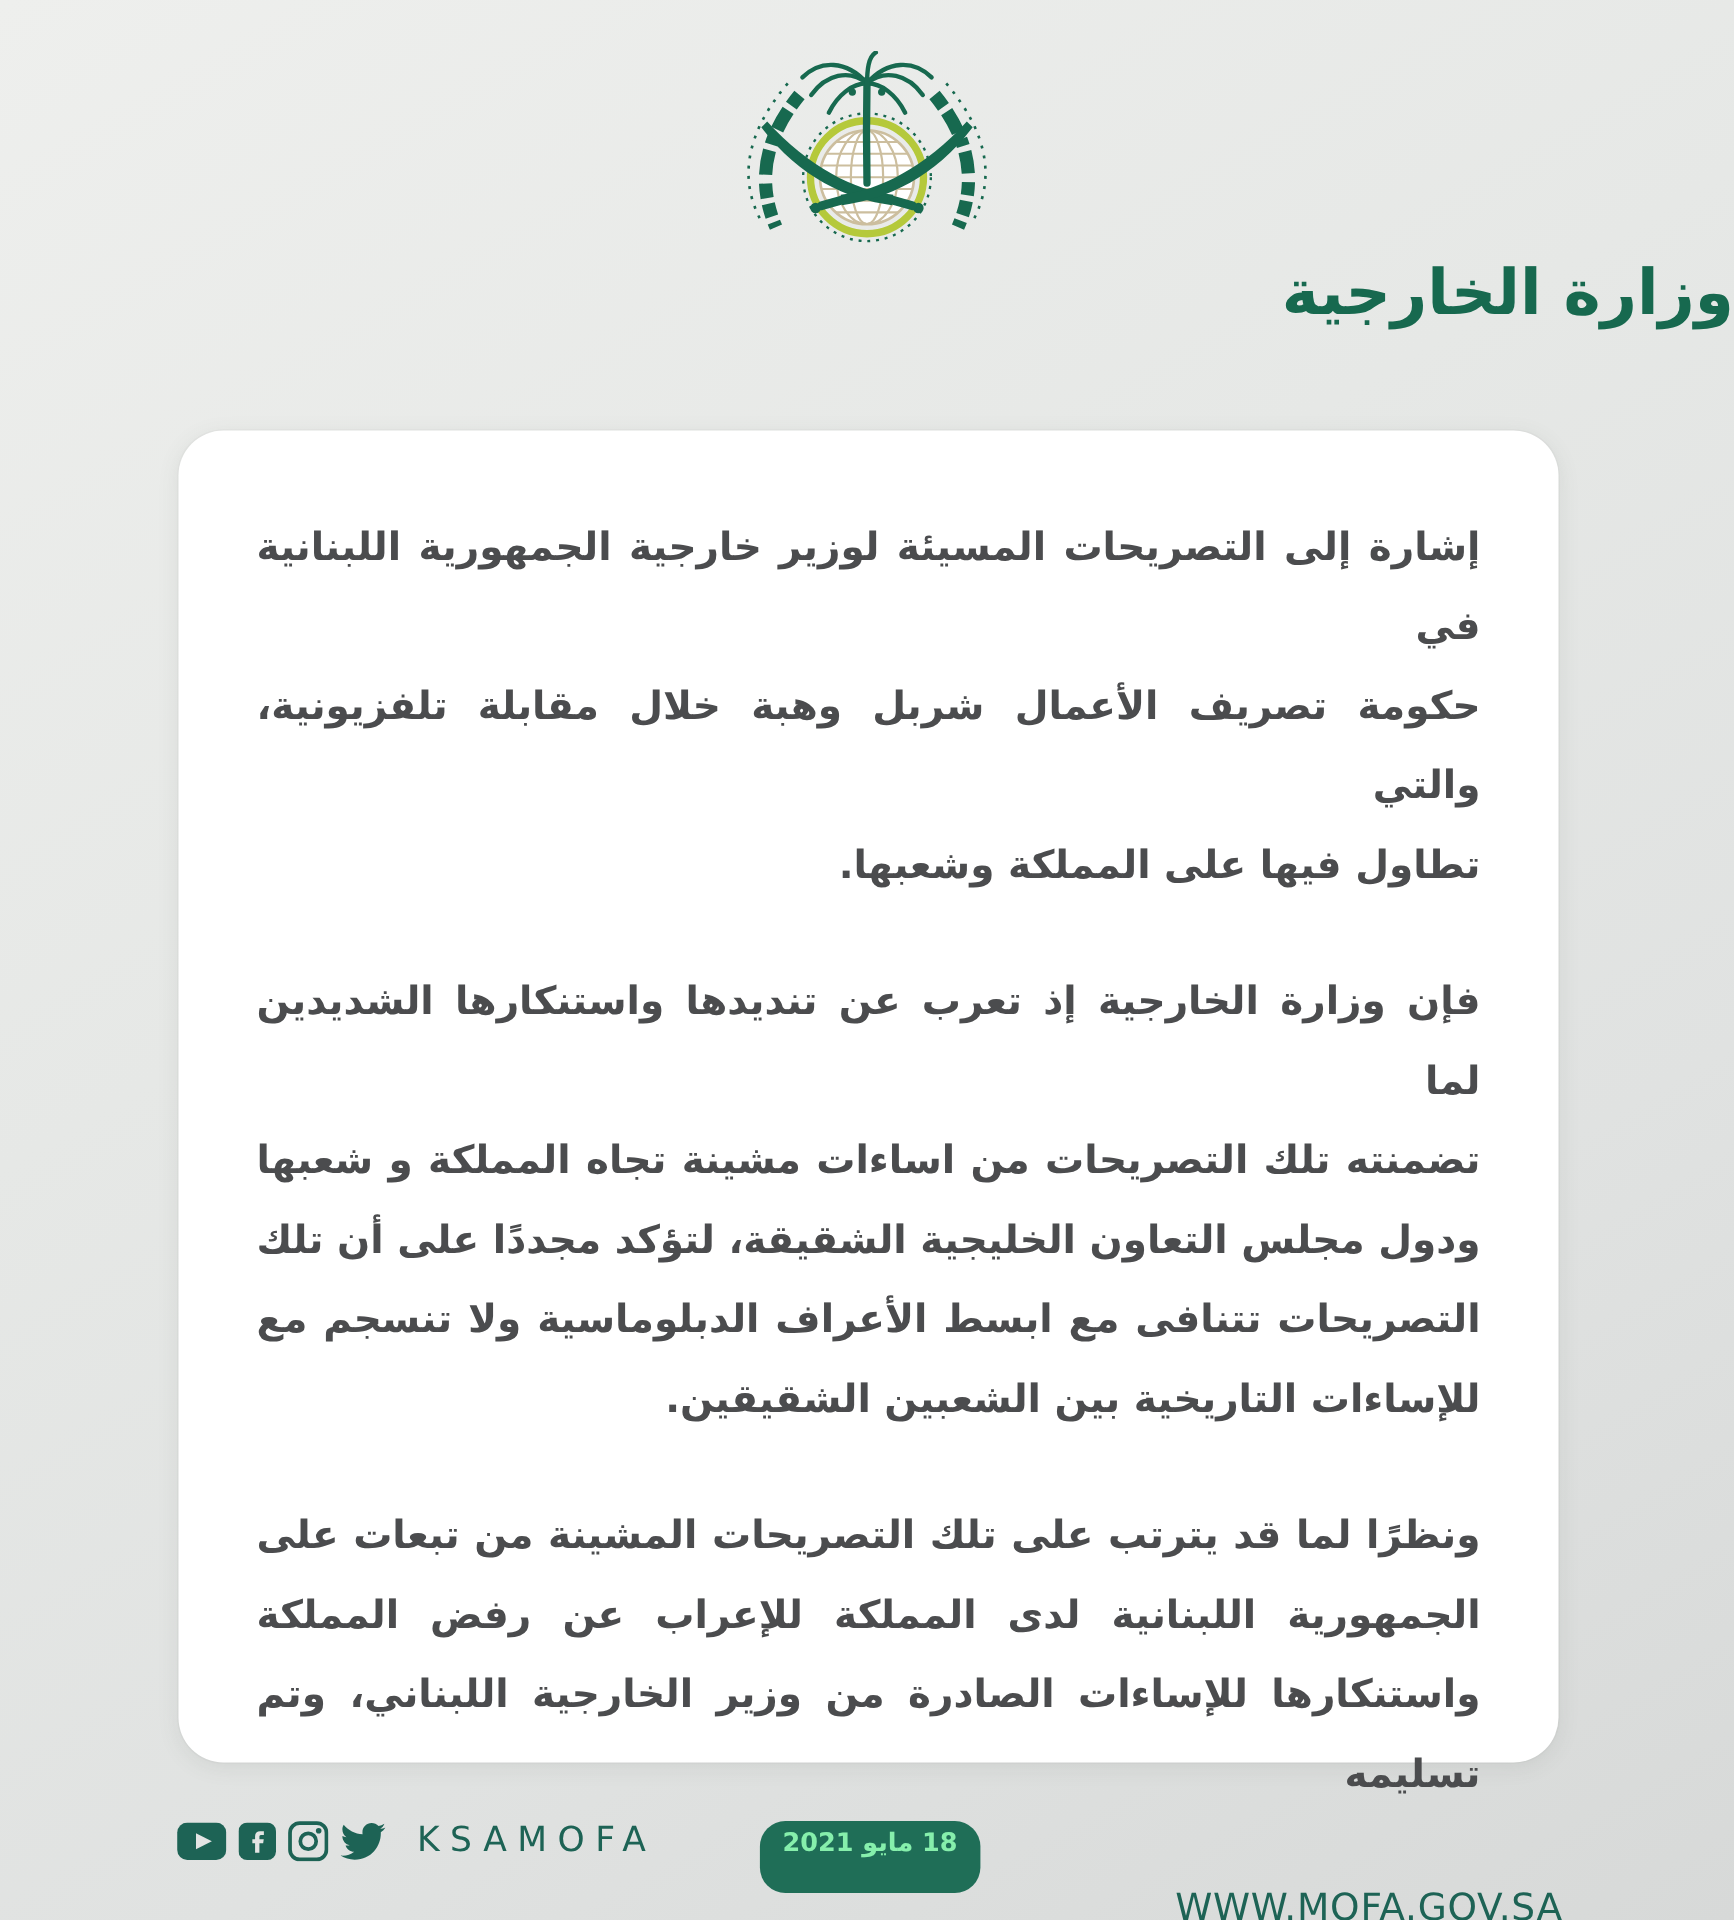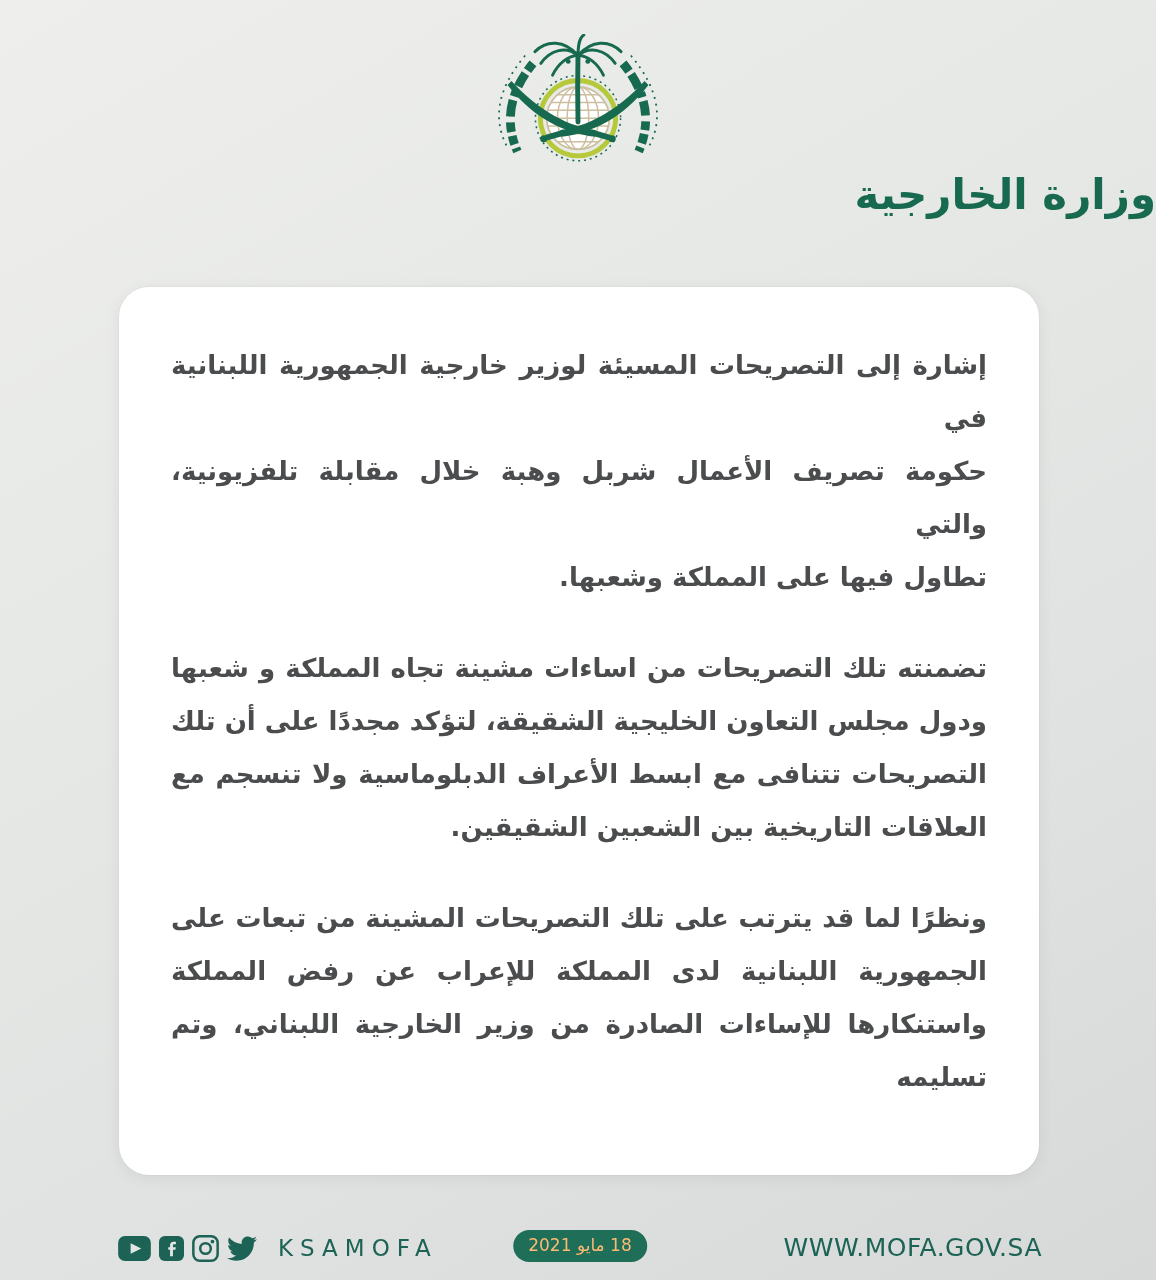--- a/index.html
+++ b/index.html
@@ -17,29 +17,29 @@
   .card{position:absolute;left:119px;top:287px;width:920px;height:888px;box-sizing:border-box;
         background:var(--card_bg,#fff);border-radius:30px;padding:52px 52px 0 52px;direction:rtl;
         box-shadow:0 3px 14px rgba(80,85,82,.10), 0 0 0 1px rgba(0,0,0,.02);}
   .para{margin:0 0 38px 0;}
   .para:last-child{margin-bottom:0;}
   .line{font-size:26px;font-weight:bold;color:var(--body_text,#4B4C4E);line-height:53px;
         text-align:justify;text-align-last:justify;text-justify:inter-word;}
   .line.last{text-align-last:right;}
   
   .footer{position:absolute;left:118px;right:114px;top:1214px;height:48px;
-          display:flex;align-items:flex-end;color:var(--footer_green,#1D6355);}
+          display:flex;align-items:flex-start;color:var(--footer_green,#1D6355);}
   .social{display:flex;align-items:center;gap:8px;}
   .icon{display:inline-flex;align-items:center;}
   .icon svg{display:block;}
   .handle{font-size:23px;letter-spacing:7px;margin-left:13px;transform:translateY(-1px);
           color:var(--footer_green,#1D6355);}
   .date-badge{position:absolute;left:50%;transform:translateX(-50%);
-              background:var(--badge_green,#1F6E57);color:#fdba74;font-weight:normal;font-size:17px;
-              padding:5px 15px 7px 15px;border-radius:17px;direction:rtl;line-height:1.2;}
+              background:var(--badge_green,#1F6E57);color:#86efac;font-weight:bold;font-size:17px;
+              padding:5px 15px 23px 15px;border-radius:17px;direction:rtl;line-height:1.2;}
   .website{margin-left:auto;font-size:25px;letter-spacing:.5px;color:var(--footer_green,#1D6355);margin-top:43px;}
 </style>
 </head>
 <body>
 
 <div class="page" style="--brand_green: #17694F; --accent_ring: #B5C93B; --globe_grid: #CCBE9E; --footer_green: #1D6355; --badge_green: #1F6E57; --body_text: #4B4C4E; --card_bg: #FFFFFF; --page_bg: #E3E5E4;">
 
   <header class="brand">
     <svg class="emblem" width="196" height="137" viewBox="0 0 200 140" aria-hidden="true">
 
@@ -97,24 +97,25 @@
     <div class="wordmark">وزارة الخارجية</div>
   </header>
 
   <main class="card">
       <div class="para">
         <div class="line">إشارة إلى التصريحات المسيئة لوزير خارجية الجمهورية اللبنانية في</div>
         <div class="line">حكومة تصريف الأعمال شربل وهبة خلال مقابلة تلفزيونية، والتي</div>
         <div class="line last">تطاول فيها على المملكة وشعبها.</div>
       </div>
       <div class="para">
+        <div class="line">فإن وزارة الخارجية إذ تعرب عن تنديدها واستنكارها الشديدين لما</div>
         <div class="line">تضمنته تلك التصريحات من اساءات مشينة تجاه المملكة و شعبها</div>
         <div class="line">ودول مجلس التعاون الخليجية الشقيقة، لتؤكد مجددًا على أن تلك</div>
         <div class="line">التصريحات تتنافى مع ابسط الأعراف الدبلوماسية ولا تنسجم مع</div>
-        <div class="line last">العلاقات التاريخية بين الشعبين الشقيقين.</div>
+        <div class="line last">للإساءات التاريخية بين الشعبين الشقيقين.</div>
       </div>
       <div class="para">
         <div class="line">ونظرًا لما قد يترتب على تلك التصريحات المشينة من تبعات على</div>
         <div class="line">الجمهورية اللبنانية لدى المملكة للإعراب عن رفض المملكة</div>
         <div class="line">واستنكارها للإساءات الصادرة من وزير الخارجية اللبناني، وتم تسليمه</div>
       </div>
     </main>
 
   <footer class="footer">
     <div class="social">

